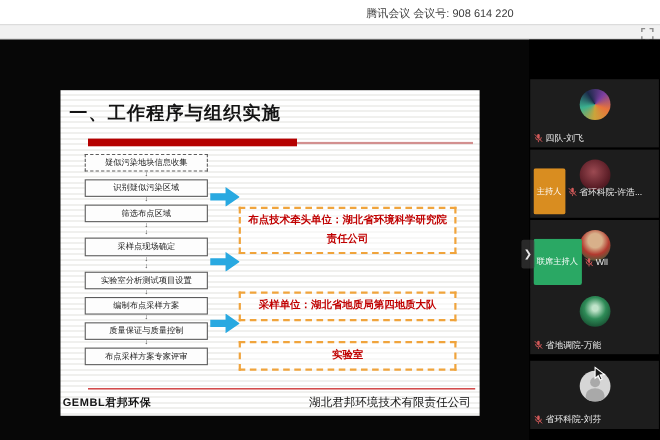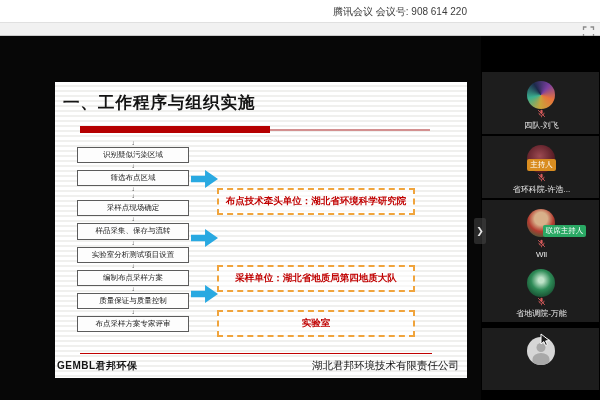--- a/index.html
+++ b/index.html
@@ -11,21 +11,21 @@
   .titlebar { position:absolute; top:0; left:0; width:600px; height:22px; background:#ffffff;text-align:center; }
   .titlebar-text { position:absolute; left:333px; top:5px; font-size:10px; color:#3c3c3c; }
   .toolbar { position:absolute; top:22px; left:0; width:600px; height:14px;
     background:#f1f1f1; border-top:1px solid #e0e0e0; border-bottom:1px solid #c9c9c9; }
   .fs-btn { position:absolute; right:5px; top:1px; width:13px; height:12px; cursor:pointer; }
 
   
   .stage { position:absolute; top:36px; left:0; width:600px; height:364px; background:#070707; }
 
   
-  .slide { position:absolute; left:55px; top:46px; width:412px; height:296px;
+  .slide { position:absolute; left:55px; top:46px; width:381px; height:296px;
     background:repeating-linear-gradient(to bottom,#ffffff 0 3px,#f0f0ee 3px 5px); }
   .slide-title { position:absolute; left:8px; top:10px; font-size:16.5px; font-weight:bold;
     color:#141414; letter-spacing:1px; }
   .title-line-thin { position:absolute; left:25px; top:47px; width:350px; height:2px; background:#d39090; }
   .title-line-thick { position:absolute; left:25px; top:44px; width:190px; height:7px; background:#b50000; }
 
   
   .flow { position:absolute; left:22px; top:58px; width:112px; display:flex; flex-direction:column; align-items:stretch; }
   .flow-box { border:1px solid #5c5c5c; background:#fdfdfd; color:#222; font-size:7.5px;
     line-height:1.35; text-align:center; padding:2px 1px; }
@@ -54,25 +54,25 @@
   .av1 { background:conic-gradient(from 40deg,#7b3fa0,#e8743b,#caa43a,#3bb08f,#1c2a4a,#7b3fa0); }
   .av2 { background:radial-gradient(circle at 45% 40%,#9c4a52,#5d1f28 60%,#2a0d12); }
   .av3 { background:radial-gradient(circle at 50% 35%,#d8b08a 28%,#b23a2f 55%,#4e5a3a 82%); }
   .av4 { background:radial-gradient(circle at 50% 40%,#bfe3c9 12%,#2e8b57 45%,#14452b 85%); }
   .av5 { background:#d6d6d6; }
   .sil-head { position:absolute; left:50%; top:6px; transform:translateX(-50%); width:9px; height:9px;
     border-radius:50%; background:#a9a9a9; }
   .sil-body { position:absolute; left:50%; top:16px; transform:translateX(-50%); width:17px; height:12px;
     border-radius:50% 50% 0 0; background:#a9a9a9; }
   .tile-label { position:absolute; left:3px; right:1px; bottom:3px; display:flex; align-items:center;
-    gap:2px; white-space:nowrap; overflow:hidden;flex-direction:column; }
+    gap:2px; white-space:nowrap; overflow:hidden; }
   .p-name { font-size:8px; color:#ececec; }
-  .badge { font-size:7.5px; color:#fff; padding:1px 3px; border-radius:2px; flex:none; }
+  .badge { font-size:7.5px; color:#fff; padding:16px 3px; border-radius:2px; flex:none; }
   .badge-host { background:#d98d20; }
-  .badge-cohost { background:#2aa864;margin-left:46px; }
+  .badge-cohost { background:#2aa864; }
   .mic { flex:none; display:inline-flex; }
 
   .collapse-handle { position:absolute; left:474px; top:218px; width:12px; height:26px;
     background:rgba(70,70,70,.55); border-radius:2px; color:#e6e6e6; font-size:9px;
     display:flex; align-items:center; justify-content:center; cursor:pointer; }
 
   .cursor { position:absolute; left:540px; top:333px; }
 </style>
 </head>
 <body>
@@ -91,45 +91,46 @@
   </div>
 
   <div class="stage">
 
     <div class="slide">
       <div class="slide-title">一、工作程序与组织实施</div>
       <div class="title-line-thin"></div>
       <div class="title-line-thick"></div>
 
       <div class="flow">
+        <div class="flow-box dashed">疑似污染地块信息收集</div>
         <div class="flow-arrow">↓</div>
         <div class="flow-box">识别疑似污染区域</div>
         <div class="flow-arrow">↓</div>
         <div class="flow-box">筛选布点区域</div>
         <div class="flow-arrow">↓</div>
         <div class="flow-arrow">↓</div>
         <div class="flow-box">采样点现场确定</div>
         <div class="flow-arrow">↓</div>
-        <div class="flow-box">样品采集、保存与流转</div>
         <div class="flow-arrow">↓</div>
         <div class="flow-box">实验室分析测试项目设置</div>
         <div class="flow-arrow">↓</div>
         <div class="flow-box">编制布点采样方案</div>
         <div class="flow-arrow">↓</div>
         <div class="flow-box">质量保证与质量控制</div>
         <div class="flow-arrow">↓</div>
         <div class="flow-box">布点采样方案专家评审</div>
       </div>
 
       <div class="fat-arrow" style="top:88px;"></div>
       <div class="fat-arrow" style="top:147px;"></div>
       <div class="fat-arrow" style="top:203px;"></div>
 
       <div class="info-box" style="top:66px;">
         <div>布点技术牵头单位：湖北省环境科学研究院</div>
+        <div>责任公司</div>
       </div>
       <div class="info-box" style="top:143px;">
         <div>采样单位：湖北省地质局第四地质大队</div>
       </div>
       <div class="info-box" style="top:188px;">
         <div>实验室</div>
       </div>
 
       <div class="footer-line"></div>
       <div class="logo">GEMBL君邦环保</div>
@@ -198,20 +199,31 @@
           </span>
           <span class="p-name">省地调院-万能</span>
         </div>
       </div>
 
       <div class="tile" style="top:292px;">
         <div class="avatar av5">
           <div class="sil-head"></div>
           <div class="sil-body"></div>
         </div>
+        <div class="tile-label">
+          <span class="mic">
+            <svg width="9" height="9" viewBox="0 0 12 12">
+                <rect x="4.5" y="1" width="3" height="5.5" rx="1.5" fill="#d65a5a"></rect>
+                <path d="M2.5 5 a3.5 3.5 0 0 0 7 0" stroke="#d65a5a" fill="none" stroke-width="1.1"></path>
+                <line x1="6" y1="9" x2="6" y2="11" stroke="#d65a5a" stroke-width="1.1"></line>
+                <line x1="1.5" y1="1.5" x2="10.5" y2="10.5" stroke="#d65a5a" stroke-width="1.2"></line>
+              </svg>
+          </span>
+          <span class="p-name">省环科院-刘芬</span>
+        </div>
       </div>
     </div>
 
   </div>
 
   <div class="collapse-handle">❯</div>
 
   <div class="cursor">
     <svg width="12" height="14" viewBox="0 0 12 14">
         <path d="M1 1 L1 11 L3.8 8.6 L5.6 12.5 L7.4 11.6 L5.6 7.9 L9.5 7.6 Z" fill="#1a1a1a" stroke="#ffffff" stroke-width="1"></path>

